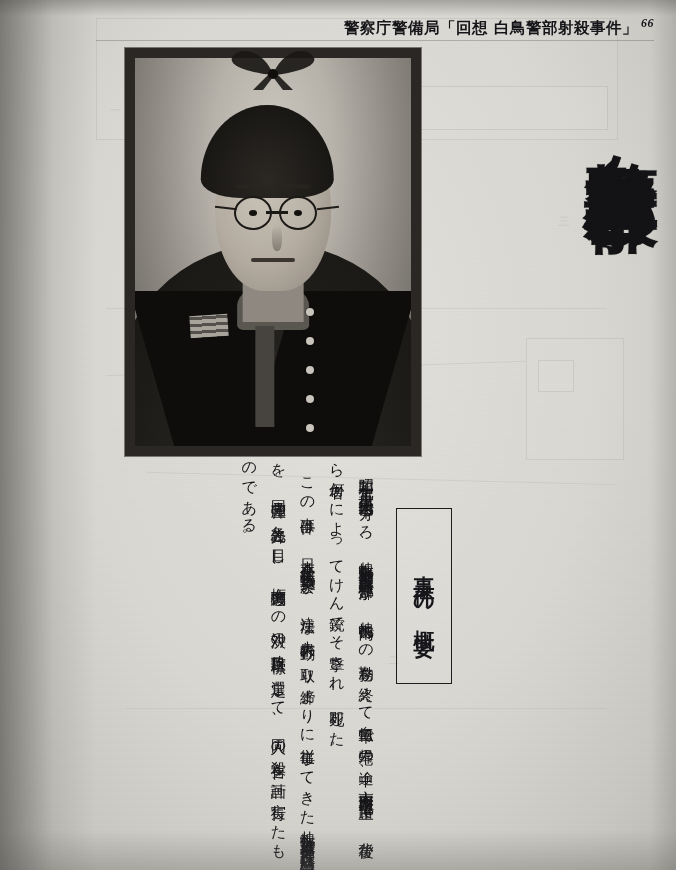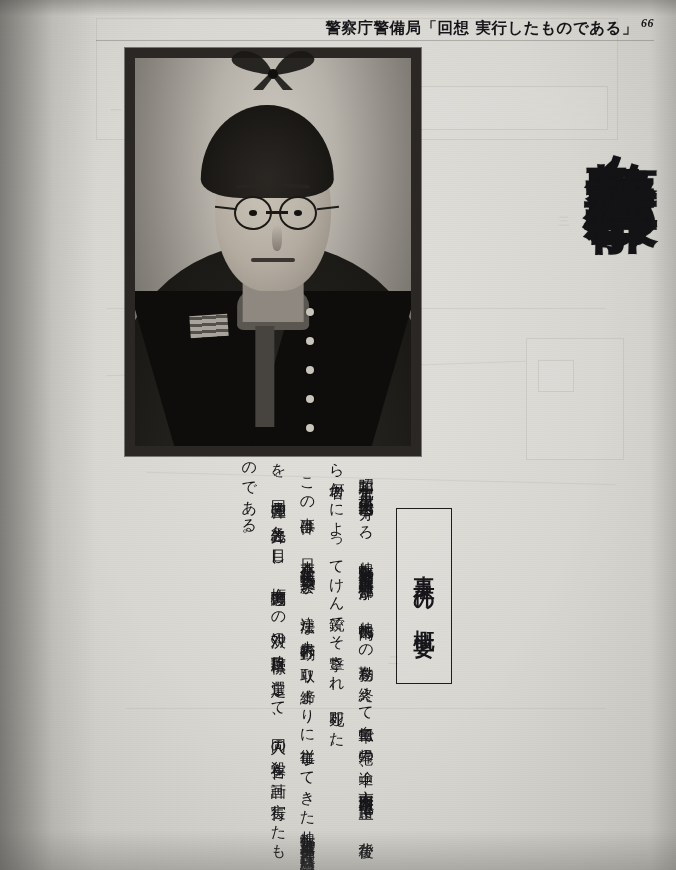--- a/index.html
+++ b/index.html
@@ -377,21 +377,21 @@
     <div class="gline" style="left:40px; top:700px; width:480px; height:1px;"></div>
     <div class="gbox" style="left:440px; top:330px; width:96px; height:120px;"></div>
     <div class="gbox" style="left:452px; top:352px; width:34px; height:30px;"></div>
     <div class="gtext" style="left:22px; top:96px;">一</div>
     <div class="gtext" style="left:40px; top:150px;">第</div>
     <div class="gtext" style="left:470px; top:200px;">三</div>
     <div class="gtext" style="left:300px; top:640px;">二</div>
   </div>
 
   <div class="running-header">
-    <span>警察庁警備局「回想 実行したものである」</span><span class="pageno">66</span>
+    <span>警察庁警備局「回想 白鳥警部射殺事件」</span><span class="pageno">66</span>
   </div>
   <div class="rule-top"></div>
 
   <div class="photo-frame">
     <div class="photo-inner">
       <div class="photo-bg"></div>
       <div class="uniform"></div>
       <div class="lapel-l"></div>
       <div class="lapel-r"></div>
       <div class="collar"></div>

